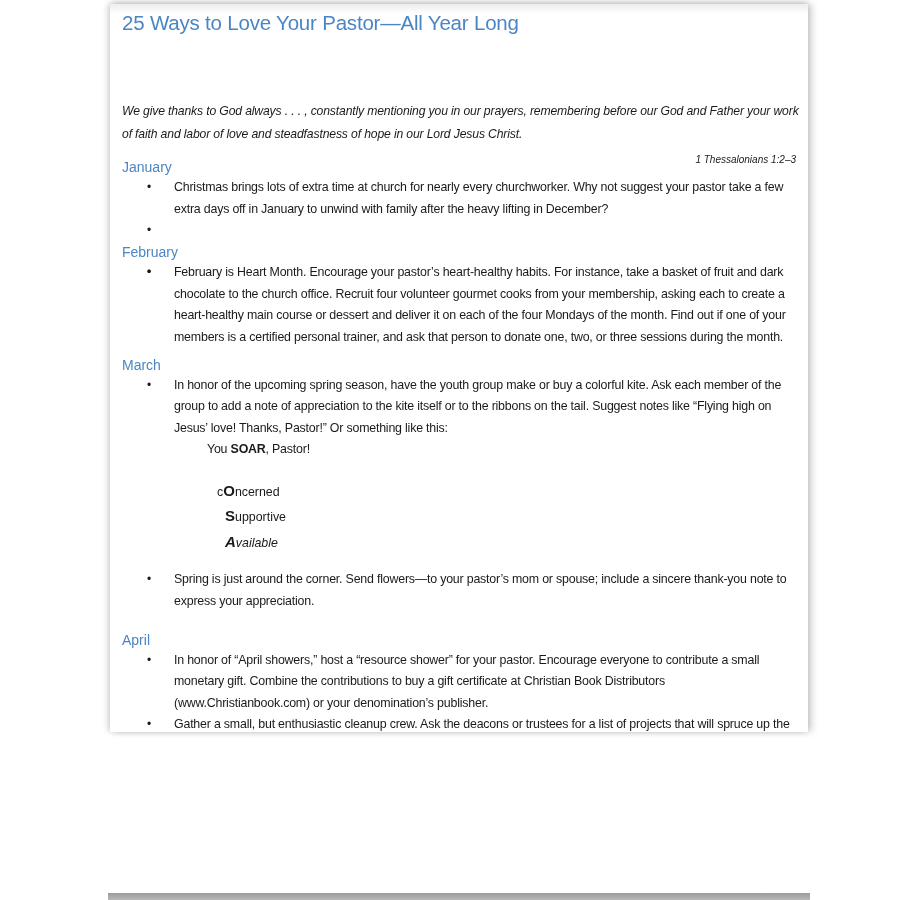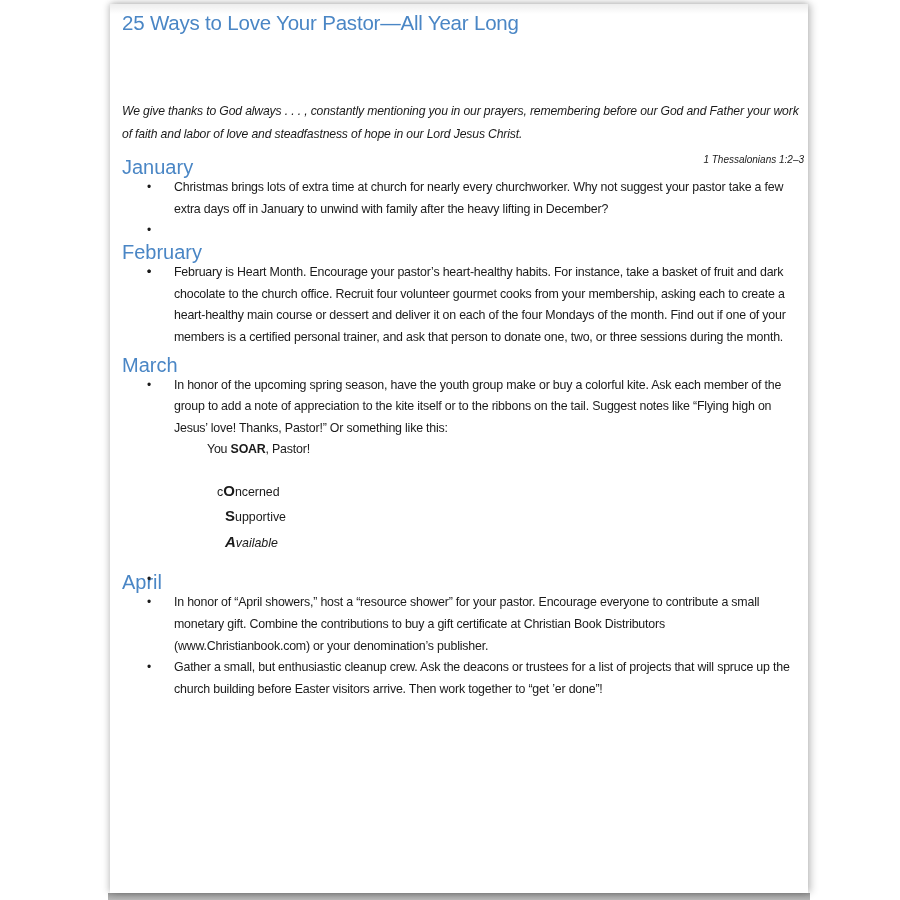--- a/index.html
+++ b/index.html
@@ -5,46 +5,46 @@
   html, body { margin: 0; padding: 0; }
   body {
     width: 900px; height: 900px; background: #ffffff; position: relative; overflow: hidden;
     font-family: "Liberation Sans", "DejaVu Sans", sans-serif;
   }
   .page-shadow-bottom {
     position: absolute; left: 108px; top: 893px; width: 702px; height: 7px;
     background: linear-gradient(#9a9a9a, #b8b8b8);
   }
   .page {
-    position: absolute; left: 110px; top: 4px; width: 698px; height: 889px;
+    position: absolute; left: 110px; top: 4px; width: 698px; height: 728px;
     background: #ffffff;
     box-shadow: -3px 0 6px rgba(0,0,0,0.10), 4px 0 7px rgba(0,0,0,0.16), 0 -2px 6px rgba(0,0,0,0.12);
     overflow: hidden;
   }
   .page::before {
     content: ""; position: absolute; left: 0; top: 0; width: 100%; height: 10px;
     background: linear-gradient(rgba(0,0,0,0.07), rgba(0,0,0,0));
   }
   .title {
     position: absolute; left: 12px; top: 7px; margin: 0;
     font-size: 20.5px; font-weight: normal; color: #4a86c5; letter-spacing: -0.2px;
     white-space: nowrap;
   }
   .epigraph {
     position: absolute; left: 12px; top: 96px; width: 680px; margin: 0;
     font-style: italic; font-size: 12.2px; line-height: 23px; color: #1a1a1a;
     letter-spacing: -0.15px;
   }
   .citation {
-    position: absolute; right: 4px; top: 150px; margin: 0;
+    position: absolute; right: 12px; top: 150px; margin: 0;
     font-style: italic; font-size: 10px; color: #1a1a1a;
   }
   .content { position: absolute; left: 12px; top: 151px; width: 680px; }
   .month-heading {
-    margin: 0; font-size: 20px; font-weight: normal; color: #4a86c5; line-height: 20px;
+    margin: 0; font-size: 14px; font-weight: normal; color: #4a86c5; line-height: 20px;
   }
   .items { list-style: none; margin: 0 0 6px 0; padding: 0; }
   .item {
     position: relative; padding-left: 52px;
     font-size: 12.4px; line-height: 21.6px; color: #1a1a1a; letter-spacing: -0.2px;
   }
   .bullet {
     position: absolute; left: 25px; top: 0; font-size: 12px;
   }
   .soar-line { padding-left: 85px; }
@@ -110,20 +110,21 @@
         <li class="item soar-line">
           <span>You </span><b>SOAR</b><span>, Pastor!</span>
         </li>
         <li class="acrostic" style="list-style:none;">
           <div class="acro-row acro-1"><span>c</span><b>O</b><span>ncerned</span></div>
           <div class="acro-row acro-0"><span></span><b>S</b><span>upportive</span></div>
           <div class="acro-row acro-2"><span></span><b>A</b><span>vailable</span></div>
         </li>
         <li class="item">
           <span class="bullet">•</span>
+          <span>Spring is just around the corner. Send flowers—to your pastor’s mom or spouse; include a sincere thank-you note to express your appreciation.</span>
         </li>
       </ul>
     </section>
 
     <section class="sec-apr">
       <h2 class="month-heading">April</h2>
       <ul class="items">
         <li class="item">
           <span class="bullet">•</span>
           <span>In honor of “April showers,” host a “resource shower” for your pastor. Encourage everyone to contribute a small monetary gift. Combine the contributions to buy a gift certificate at Christian Book Distributors (www.Christianbook.com) or your denomination’s publisher.</span>

